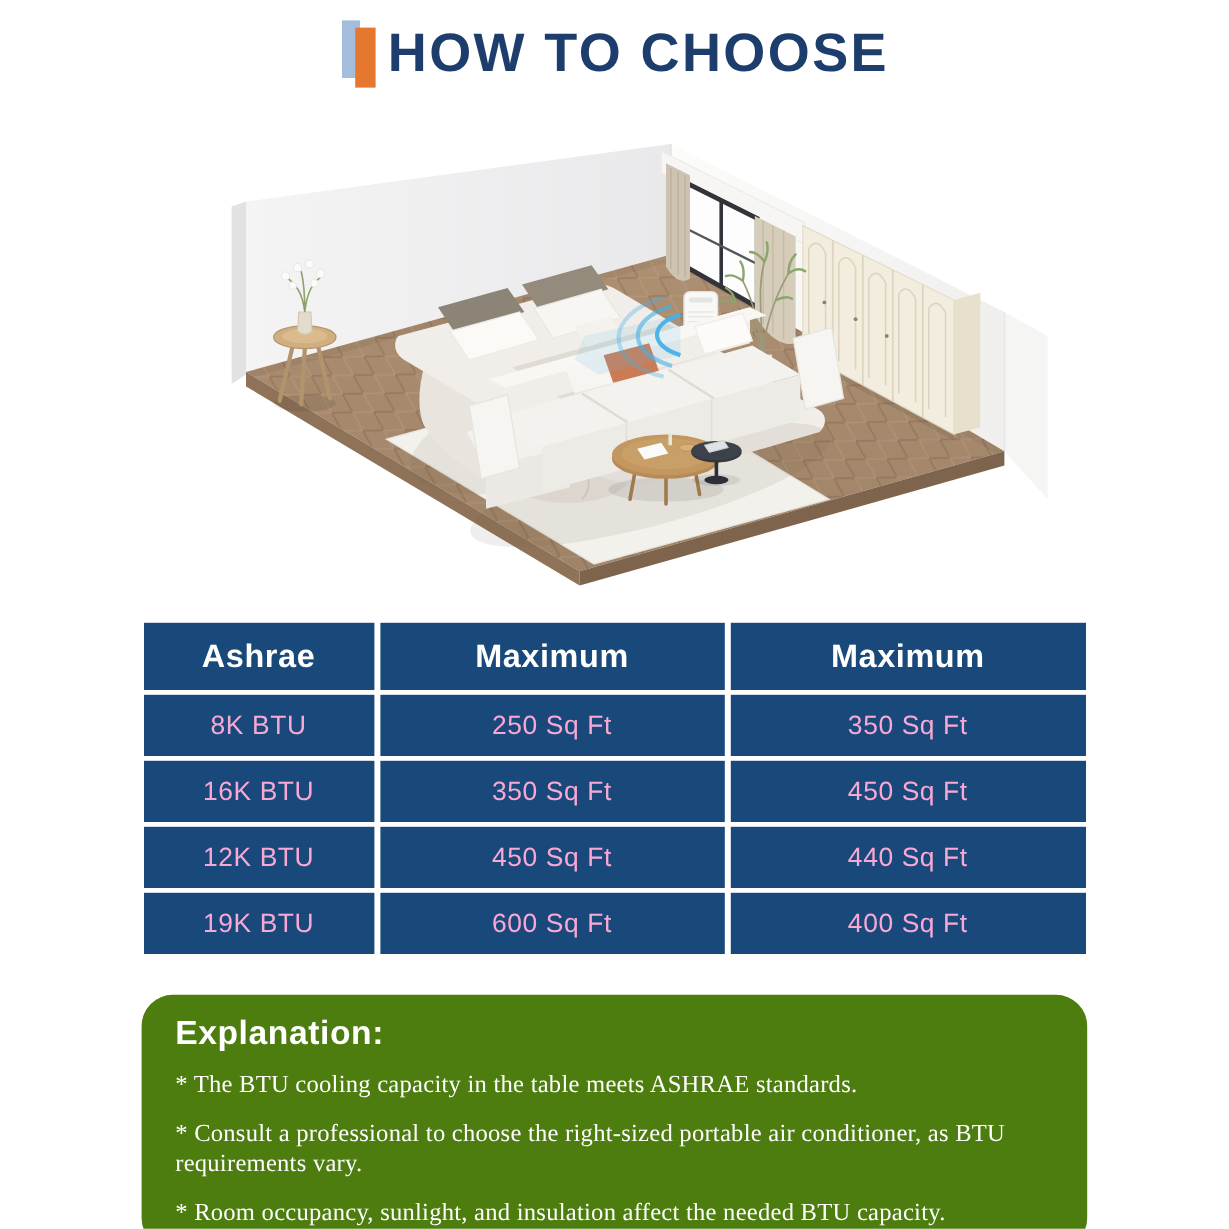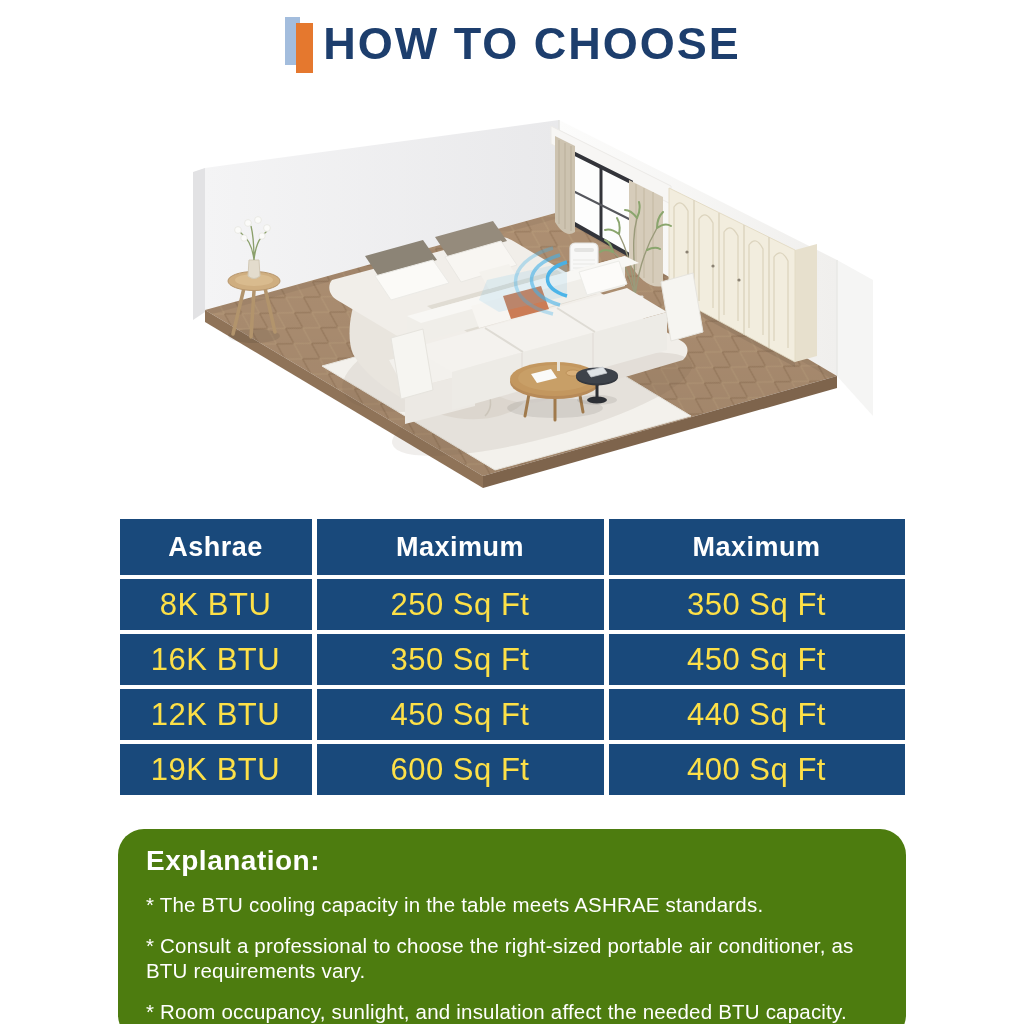--- a/index.html
+++ b/index.html
@@ -25,38 +25,38 @@
   .scene-wrap { width: 770px; margin: 40px auto 0; height: 392px; }
   
   .btu-table {
     width: 785px; margin: 17px auto 0;
     display: grid;
     grid-template-columns: 192px 287px 296px;
     column-gap: 5px; row-gap: 4px;
   }
   .cell {
     background: #19497b;
-    color: #fde047;
+    color: #f9a8d4;
     display: flex; align-items: center; justify-content: center;
-    font-size: 31px; height: 51px;
+    font-size: 22px; height: 51px;
     letter-spacing: 0.5px;
   }
   .cell.head {
     height: 56px; color: #ffffff; font-weight: 700; font-size: 27px;
   }
   
   .explain {
     width: 788px; margin: 34px auto 0;
     background: #4d7c0f;
     border-radius: 26px;
     padding: 16px 28px 16px 28px;
     color: #ffffff;
   }
   .explain h2 { font-size: 28px; font-weight: 700; margin-bottom: 6px; letter-spacing: 0.5px; }
-  .explain p  { font-size: 20.5px; line-height: 1.25; margin-top: 15px; letter-spacing: 0.2px; }
+  .explain p  { font-size: 20.5px; line-height: 1.25; margin-top: 15px; letter-spacing: 0.2px; font-family: Liberation Serif, serif; }
 </style>
 </head>
 <body>
 
 <div class="title-row">
   <div class="title-bars">
     <div class="bar-blue"></div>
     <div class="bar-orange"></div>
   </div>
   <div class="title-text">HOW TO CHOOSE</div>

